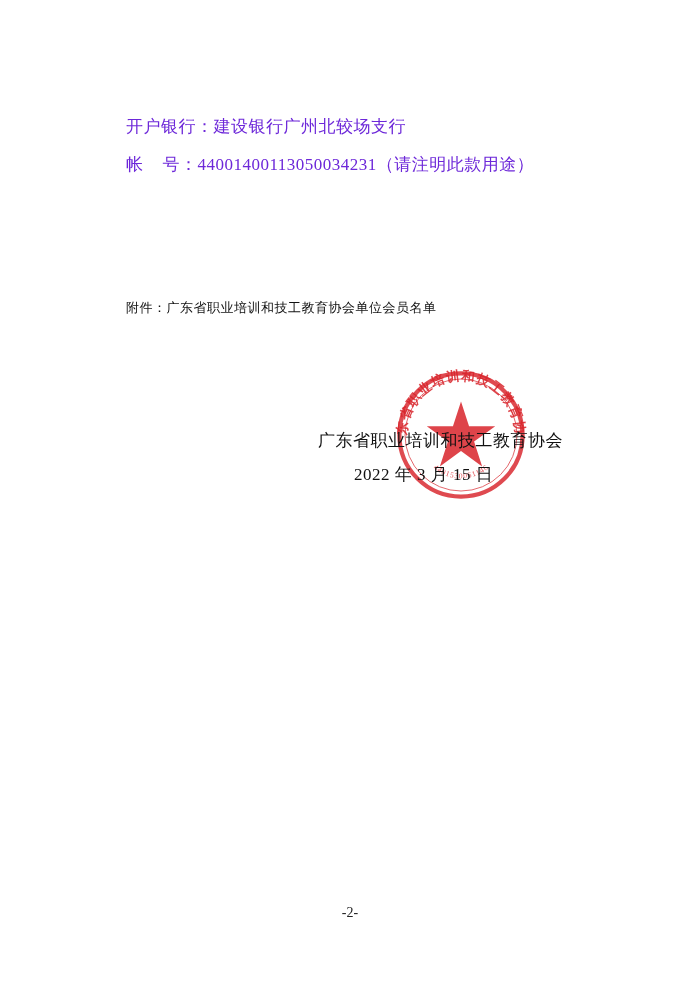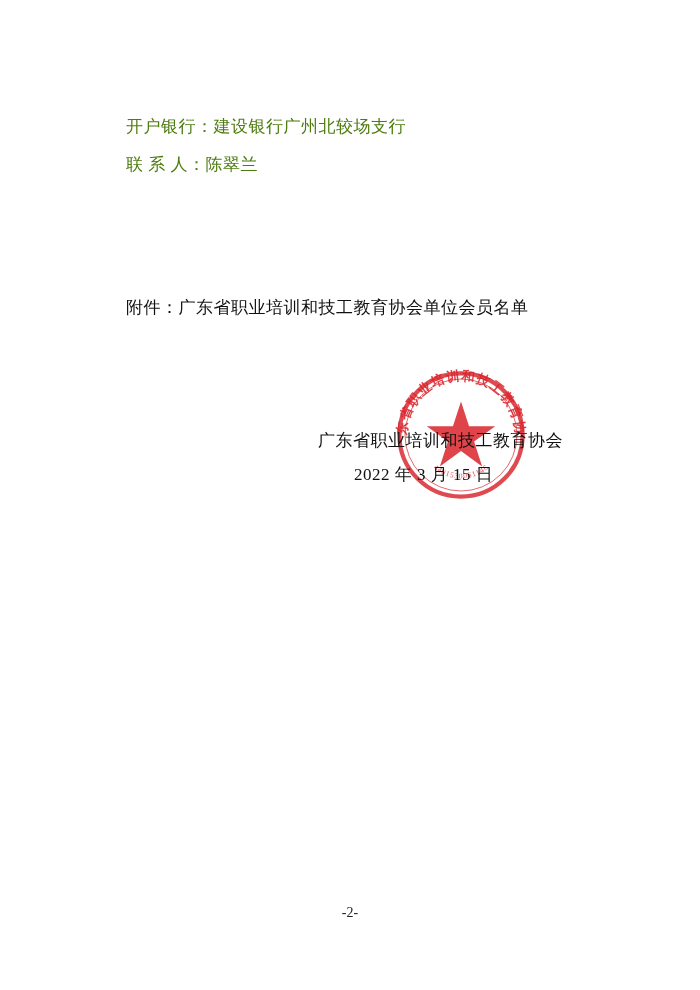--- a/index.html
+++ b/index.html
@@ -25,30 +25,30 @@
     position: absolute;
     left: 126px;
     top: 108px;
     width: 470px;
   }
   .line {
     font-size: 17px;
     line-height: 38px;
     letter-spacing: 0.5px;
     white-space: pre;
-    color: #4d7c0f;
+    color: #6d28d9;
   }
   .attach-block {
     position: absolute;
     left: 126px;
     top: 290px;
     width: 480px;
   }
   .attach-line {
-    font-size: 17px;
+    font-size: 13px;
     line-height: 36px;
     letter-spacing: 0.5px;
     white-space: pre;
   }
   .sign-block {
     position: absolute;
     left: 318px;
     top: 424px;
     width: 290px;
     text-align: left;
@@ -85,21 +85,21 @@
     font-family: "Liberation Serif", serif;
   }
 </style>
 </head>
 <body>
 
 <div class="page">
 
   <div class="body-block">
     <div class="line">开户银行：建设银行广州北较场支行</div>
-    <div class="line">联 系 人：陈翠兰</div>
+    <div class="line">帐    号：44001400113050034231（请注明此款用途）</div>
   </div>
 
   <div class="attach-block">
     <div class="attach-line">附件：广东省职业培训和技工教育协会单位会员名单</div>
   </div>
 
   <svg class="seal" viewBox="0 0 200 200" xmlns="http://www.w3.org/2000/svg">
     <defs>
       <path id="sealArcTop" d="M 22,100 A 78,78 0 0 1 178,100"></path>
       <path id="sealArcBottom" d="M 38,100 A 62,62 0 0 0 162,100"></path>

